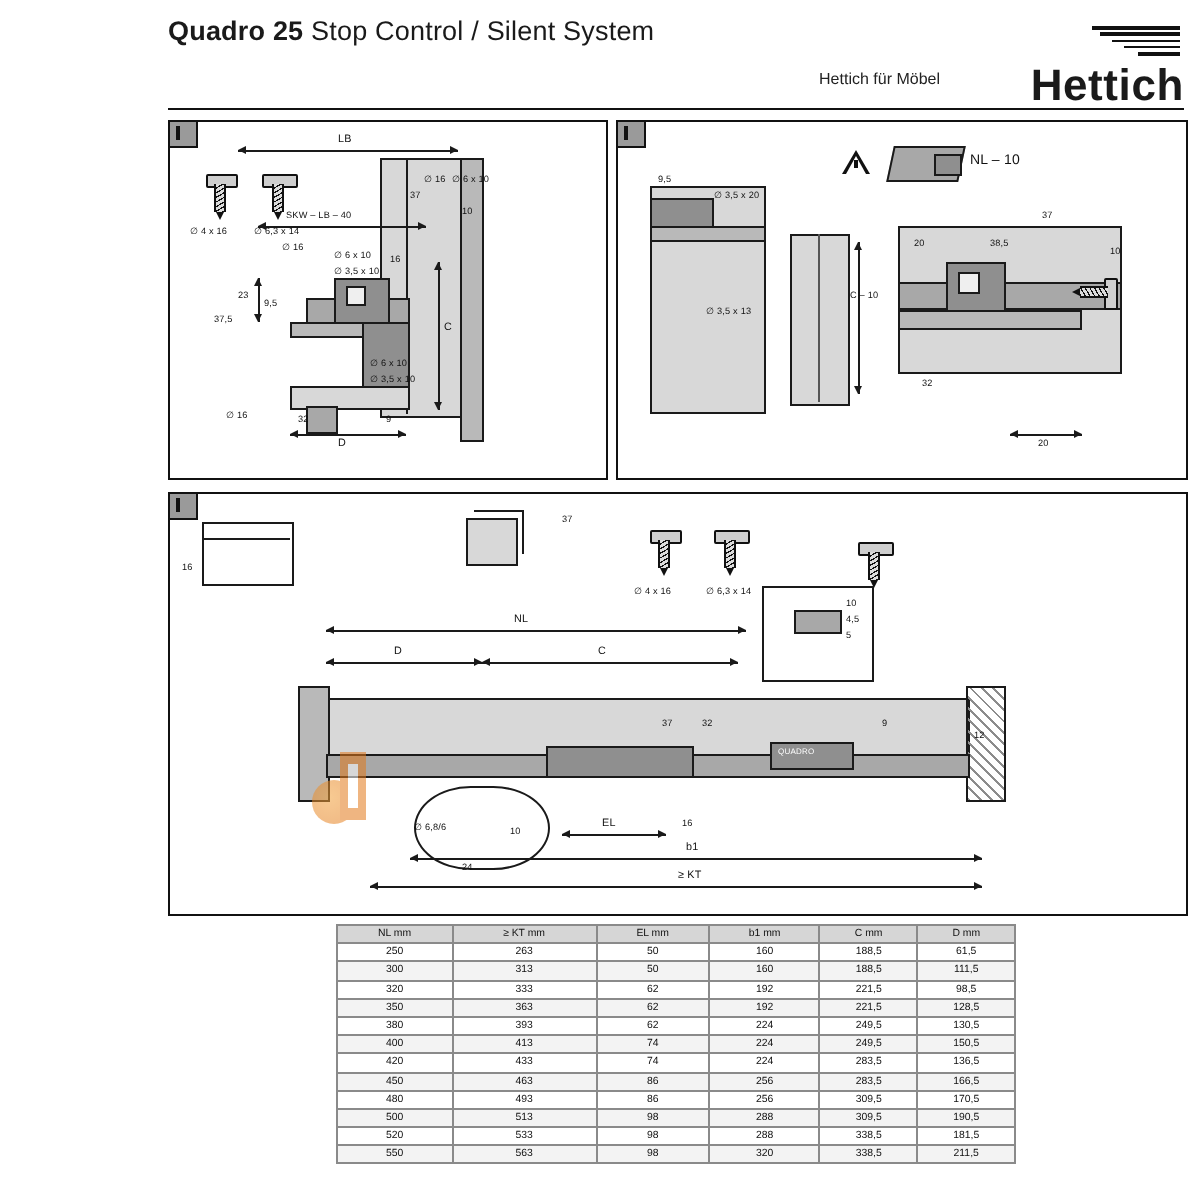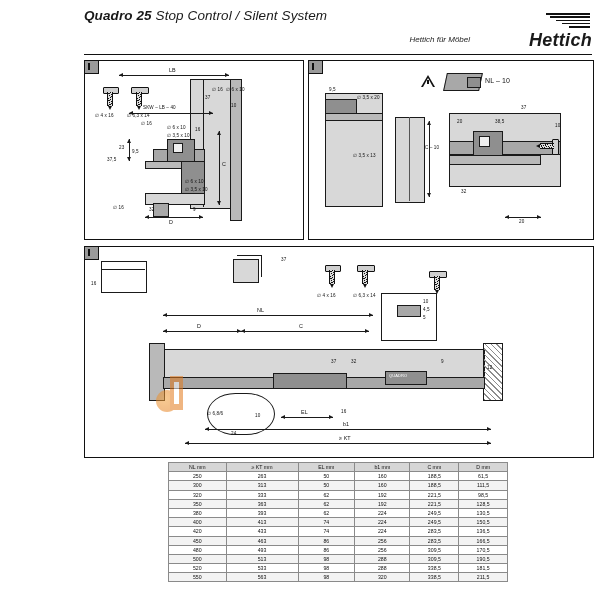--- a/index.html
+++ b/index.html
@@ -6,27 +6,27 @@
   body{
     width:600px;height:600px;overflow:hidden;
     background:#ffffff;
     font-family:"Liberation Sans", sans-serif;
     color:#1a1a1a;
     position:relative;
   }
   .page{position:absolute;left:0;top:0;width:600px;height:600px;}
 
   
-  .header{position:absolute;left:84px;top:8px;width:508px;height:44px;font-style:italic;}
+  .header{position:absolute;left:84px;top:8px;width:508px;height:44px;}
   .h-title{font-size:13.5px;font-weight:bold;line-height:15px;letter-spacing:.1px;}
   .h-title .light{font-weight:normal;}
   .h-sub{font-size:12px;line-height:15px;margin-top:1px;}
   .h-tech{position:absolute;right:122px;top:27px;font-size:8px;color:#222;}
   .logo{position:absolute;right:0;top:5px;width:118px;height:36px;}
-  .logo-name{position:absolute;right:0;top:17px;font-size:18px;font-weight:bold;letter-spacing:.3px;}
+  .logo-name{position:absolute;right:0;top:17px;font-size:22px;font-weight:bold;letter-spacing:.3px;}
   .logo-lines{position:absolute;right:2px;top:0;width:44px;height:17px;}
   .logo-lines i{display:block;height:1.6px;background:#111;margin-bottom:1.7px;}
   .logo-lines i:nth-child(1){width:44px;}
   .logo-lines i:nth-child(2){width:40px;margin-left:4px;}
   .logo-lines i:nth-child(3){width:34px;margin-left:10px;}
   .logo-lines i:nth-child(4){width:28px;margin-left:16px;}
   .logo-lines i:nth-child(5){width:21px;margin-left:23px;}
   .hr-top{position:absolute;left:84px;top:54px;width:508px;height:1px;background:#111;}
 
   

